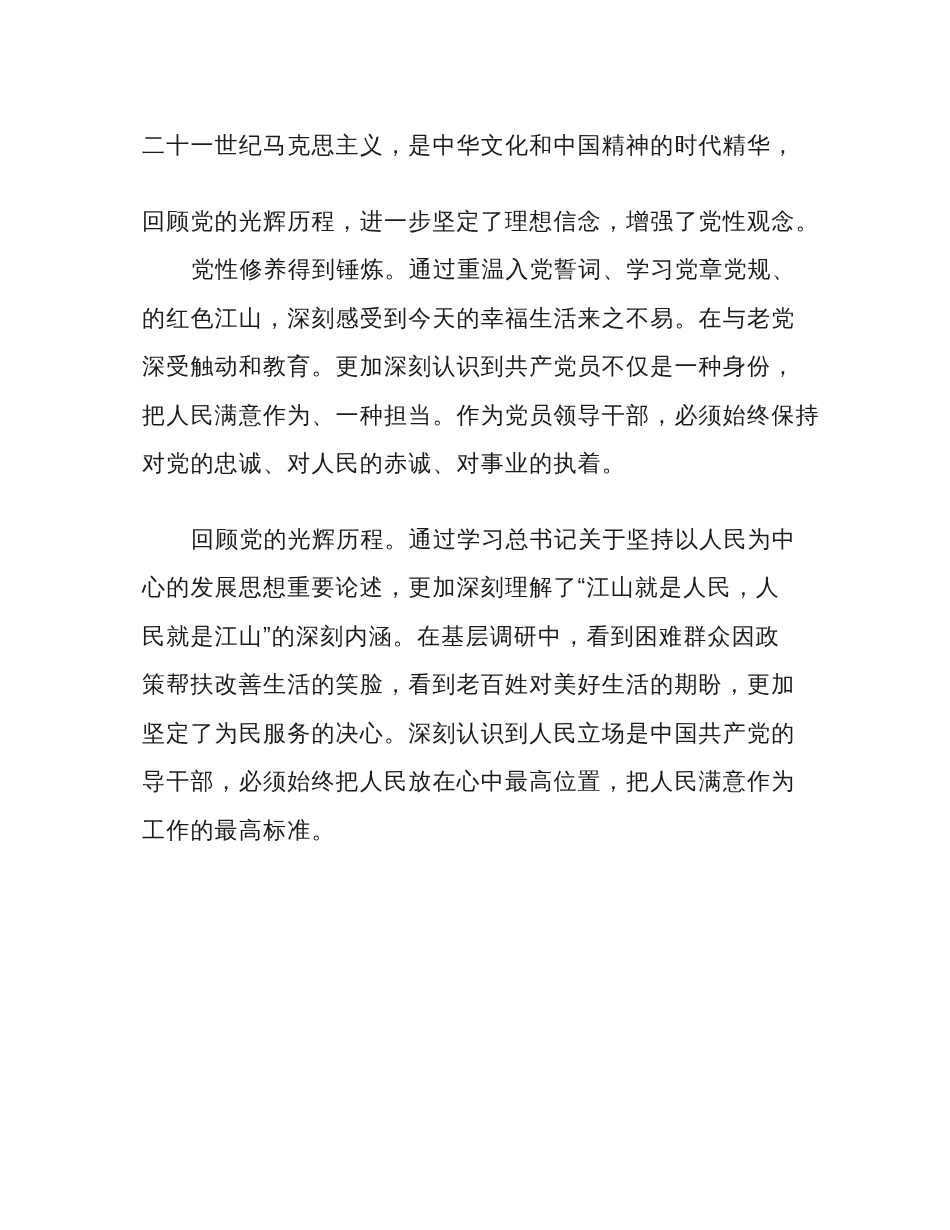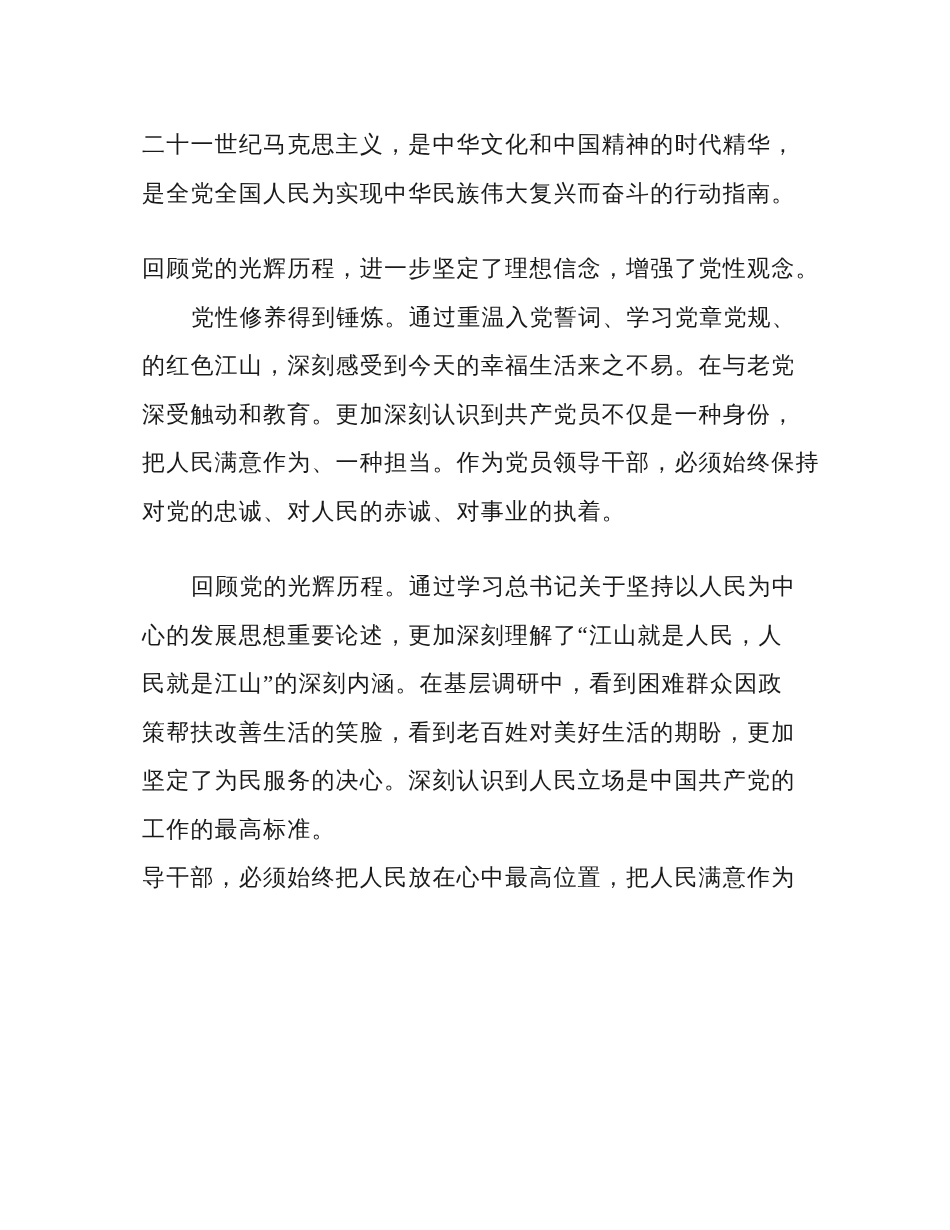--- a/index.html
+++ b/index.html
@@ -1,46 +1,45 @@
 <!DOCTYPE html>
 <html><head>
 <meta charset="utf-8">
 <style>
   html, body { margin: 0; padding: 0; background: #ffffff; }
   body { width: 950px; height: 1230px; position: relative; overflow: hidden; }
   .page {
     position: absolute; left: 142px; top: 128px; width: 690px;
-    font-family: Liberation Serif, serif;
+    font-family: Liberation Sans, sans-serif;
     font-size: 23px; color: #1a1a1a; letter-spacing: 1.2px;
   }
   .para { margin: 0; }
   .line { display: block; height: 48.5px; line-height: 34px; white-space: nowrap; }
   .gap { height: 27px; }
   .indent { padding-left: 49px; }
 </style>
 </head>
 <body>
 
 <div class="page">
   <div class="para">
     <span class="line">二十一世纪马克思主义，是中华文化和中国精神的时代精华，</span>
-    <span class="line">是全党全国人民为实现中华民族伟大复兴而奋斗的行动指南。</span>
   </div>
   <div class="gap"></div>
   <div class="para">
     <span class="line">回顾党的光辉历程，进一步坚定了理想信念，增强了党性观念。</span>
     <span class="line indent">党性修养得到锤炼。通过重温入党誓词、学习党章党规、</span>
     <span class="line">的红色江山，深刻感受到今天的幸福生活来之不易。在与老党</span>
     <span class="line">深受触动和教育。更加深刻认识到共产党员不仅是一种身份，</span>
     <span class="line">把人民满意作为、一种担当。作为党员领导干部，必须始终保持</span>
     <span class="line">对党的忠诚、对人民的赤诚、对事业的执着。</span>
   </div>
   <div class="gap"></div>
   <div class="para">
     <span class="line indent">回顾党的光辉历程。通过学习总书记关于坚持以人民为中</span>
     <span class="line">心的发展思想重要论述，更加深刻理解了“江山就是人民，人</span>
     <span class="line">民就是江山”的深刻内涵。在基层调研中，看到困难群众因政</span>
     <span class="line">策帮扶改善生活的笑脸，看到老百姓对美好生活的期盼，更加</span>
     <span class="line">坚定了为民服务的决心。深刻认识到人民立场是中国共产党的</span>
+    <span class="line">导干部，必须始终把人民放在心中最高位置，把人民满意作为</span>
     <span class="line">工作的最高标准。</span>
-    <span class="line">导干部，必须始终把人民放在心中最高位置，把人民满意作为</span>
   </div>
 </div>
 
 </body></html>

